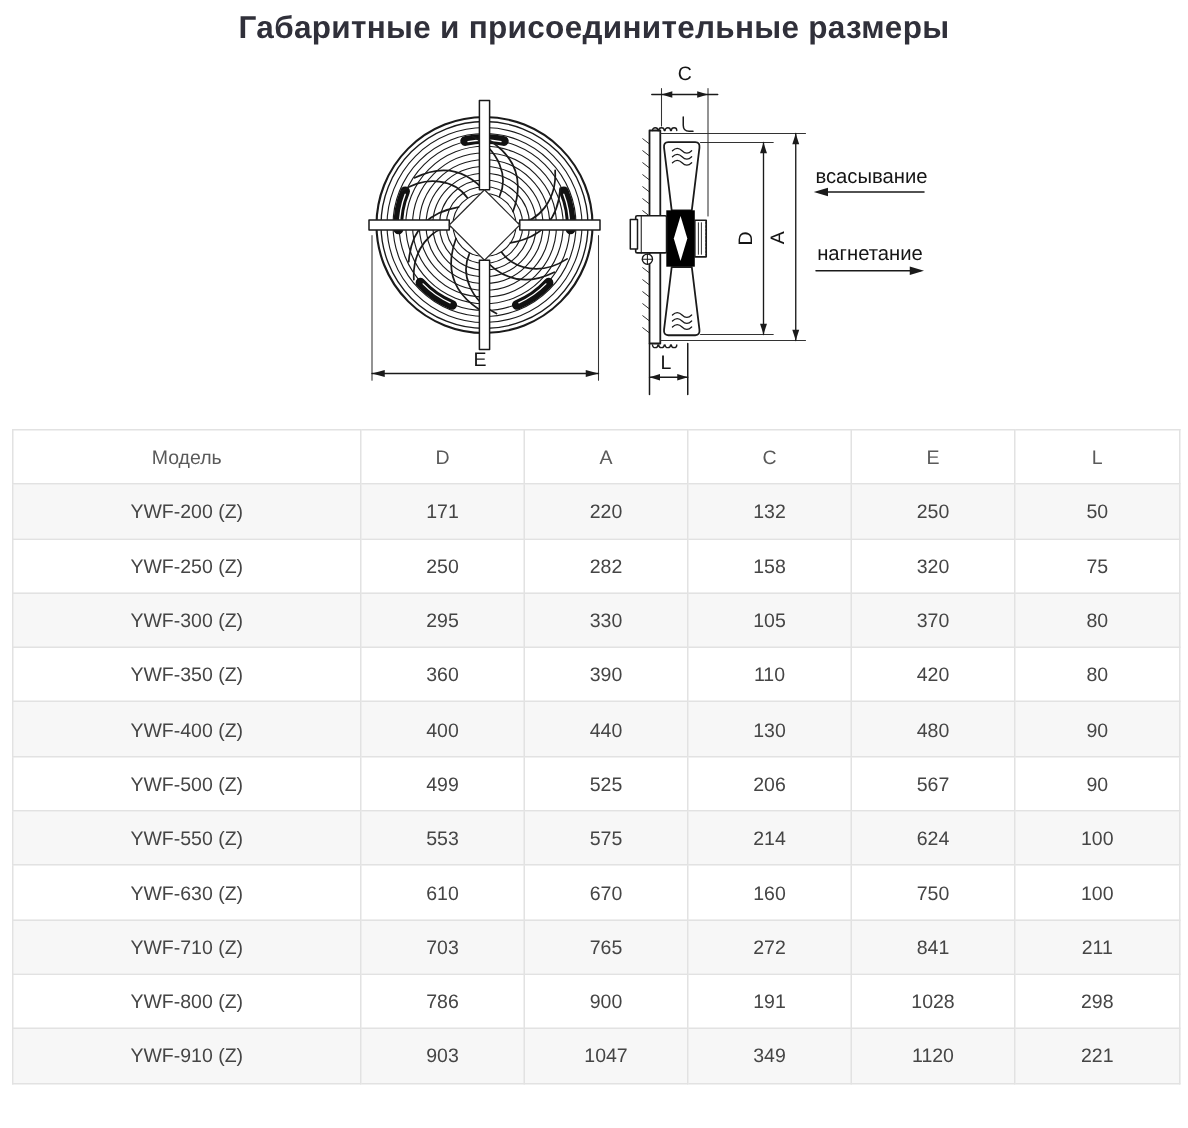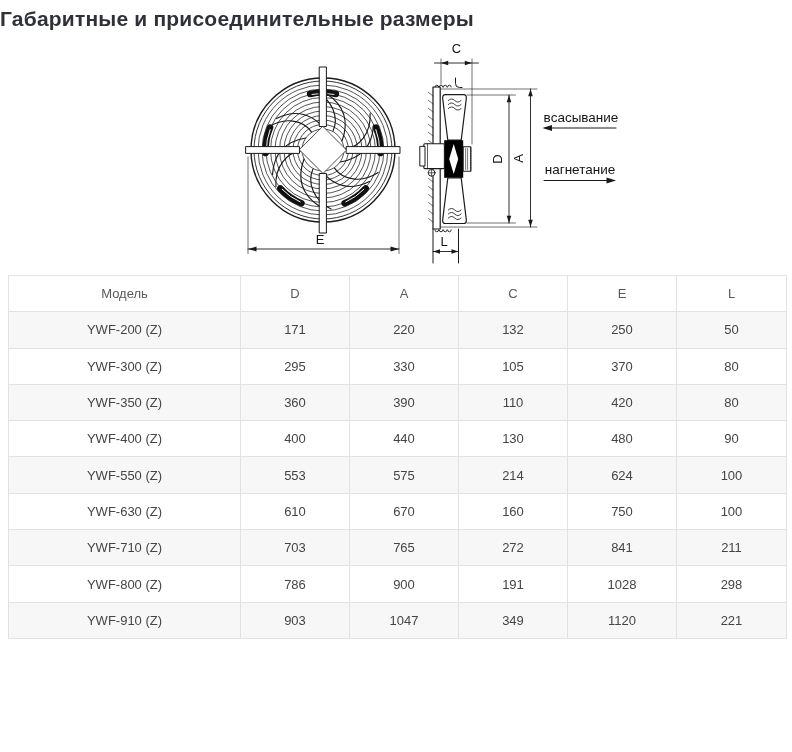--- a/index.html
+++ b/index.html
@@ -2,33 +2,33 @@
 <html><head>
 <meta charset="utf-8">
 <style>
   html,body{margin:0;padding:0;}
   body{
     width:792px;height:752px;background:#ffffff;
     font-family:"Liberation Sans",sans-serif;
     overflow:hidden;
   }
   .title-wrap{
-    height:38px;display:flex;align-items:center;justify-content:flex-start;
+    height:38px;display:flex;align-items:center;justify-content:center;
   }
   .page-title{
     font-size:21px;font-weight:600;color:#30303a;letter-spacing:.2px;
   }
   svg.drawing{display:block;}
   svg.drawing text{
     font-family:"Liberation Sans",sans-serif;fill:#151515;font-size:13px;
   }
   svg.drawing .ru{font-size:13.5px;}
   table.dims{
     border-collapse:collapse;table-layout:fixed;
-    width:778px;margin:1px 0 0 8px;
+    width:778px;margin:12px 0 0 8px;
   }
   table.dims th, table.dims td{
     border:1px solid #e2e2e2;height:35.3px;padding:0;
     text-align:center;vertical-align:middle;
     font-size:13px;font-weight:400;
   }
   table.dims th{color:#5a5a5a;background:#ffffff;}
   table.dims td{color:#454545;}
   table.dims tbody tr:nth-child(odd){background:#f7f7f7;}
   table.dims tbody tr:nth-child(even){background:#ffffff;}
@@ -206,20 +206,28 @@
   <tbody>
     <tr>
       <td>YWF-200 (Z)</td>
       <td>171</td>
       <td>220</td>
       <td>132</td>
       <td>250</td>
       <td>50</td>
     </tr>
     <tr>
+      <td>YWF-250 (Z)</td>
+      <td>250</td>
+      <td>282</td>
+      <td>158</td>
+      <td>320</td>
+      <td>75</td>
+    </tr>
+    <tr>
       <td>YWF-300 (Z)</td>
       <td>295</td>
       <td>330</td>
       <td>105</td>
       <td>370</td>
       <td>80</td>
     </tr>
     <tr>
       <td>YWF-350 (Z)</td>
       <td>360</td>
@@ -230,20 +238,28 @@
     </tr>
     <tr>
       <td>YWF-400 (Z)</td>
       <td>400</td>
       <td>440</td>
       <td>130</td>
       <td>480</td>
       <td>90</td>
     </tr>
     <tr>
+      <td>YWF-500 (Z)</td>
+      <td>499</td>
+      <td>525</td>
+      <td>206</td>
+      <td>567</td>
+      <td>90</td>
+    </tr>
+    <tr>
       <td>YWF-550 (Z)</td>
       <td>553</td>
       <td>575</td>
       <td>214</td>
       <td>624</td>
       <td>100</td>
     </tr>
     <tr>
       <td>YWF-630 (Z)</td>
       <td>610</td>

